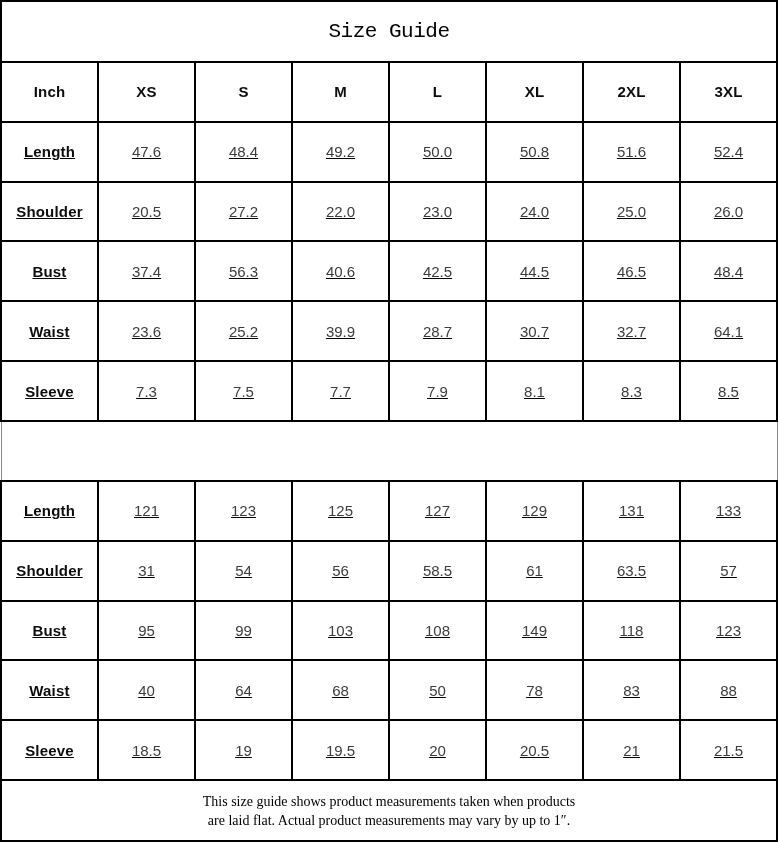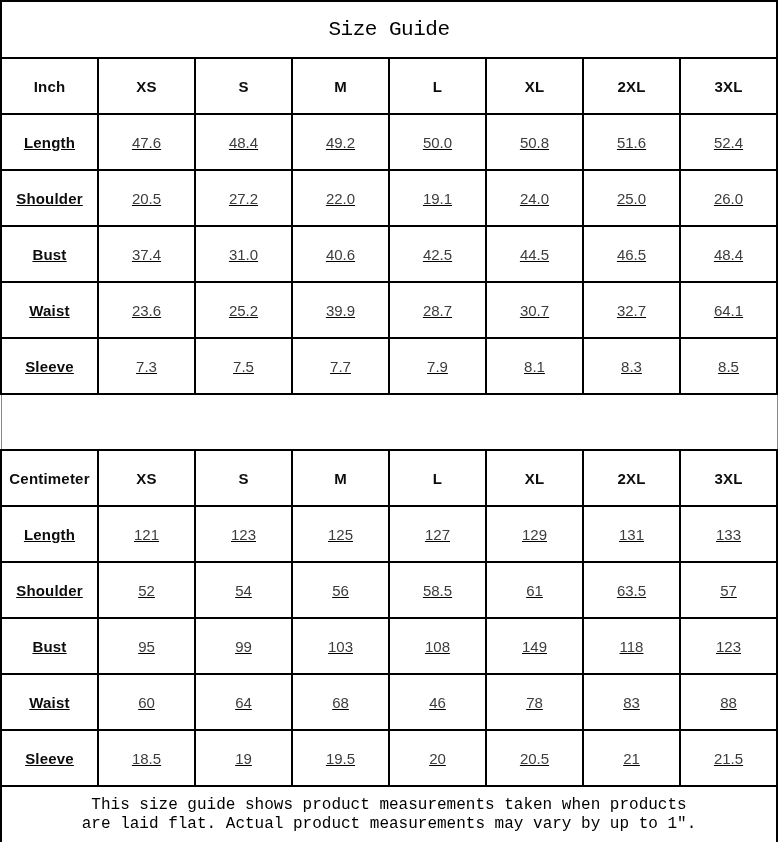--- a/index.html
+++ b/index.html
@@ -54,22 +54,22 @@
   tr.gap-row { height: 56px; }
   tr.gap-row td {
     border-top: 2px solid #000000;
     border-bottom: 2px solid #000000;
     border-left: 1px solid #8a8a8a;
     border-right: 1px solid #8a8a8a;
     background: #ffffff;
   }
   tr.footer-row { height: 57px; }
   tr.footer-row td {
-    font-family: Liberation Mono, monospace;
-    font-size: 16px;
+    font-family: Liberation Serif, serif;
+    font-size: 14px;
     color: #000000;
     line-height: 19px;
     font-weight: 400;
     text-align: center;
   }
 </style>
 </head>
 <body>
 
 <div class="page">
@@ -100,30 +100,30 @@
         <td>50.8</td>
         <td>51.6</td>
         <td>52.4</td>
       </tr>
 
       <tr class="data-row">
         <th>Shoulder</th>
         <td>20.5</td>
         <td>27.2</td>
         <td>22.0</td>
-        <td>19.1</td>
+        <td>23.0</td>
         <td>24.0</td>
         <td>25.0</td>
         <td>26.0</td>
       </tr>
 
       <tr class="data-row">
         <th>Bust</th>
         <td>37.4</td>
-        <td>31.0</td>
+        <td>56.3</td>
         <td>40.6</td>
         <td>42.5</td>
         <td>44.5</td>
         <td>46.5</td>
         <td>48.4</td>
       </tr>
 
       <tr class="data-row">
         <th>Waist</th>
         <td>23.6</td>
@@ -143,45 +143,35 @@
         <td>7.9</td>
         <td>8.1</td>
         <td>8.3</td>
         <td>8.5</td>
       </tr>
 
       <tr class="gap-row">
         <td colspan="8"></td>
       </tr>
 
-      <tr class="header-row">
-        <th>Centimeter</th>
-        <th>XS</th>
-        <th>S</th>
-        <th>M</th>
-        <th>L</th>
-        <th>XL</th>
-        <th>2XL</th>
-        <th>3XL</th>
-      </tr>
 
       <tr class="data-row">
         <th>Length</th>
         <td>121</td>
         <td>123</td>
         <td>125</td>
         <td>127</td>
         <td>129</td>
         <td>131</td>
         <td>133</td>
       </tr>
 
       <tr class="data-row">
         <th>Shoulder</th>
-        <td>52</td>
+        <td>31</td>
         <td>54</td>
         <td>56</td>
         <td>58.5</td>
         <td>61</td>
         <td>63.5</td>
         <td>57</td>
       </tr>
 
       <tr class="data-row">
         <th>Bust</th>
@@ -189,24 +179,24 @@
         <td>99</td>
         <td>103</td>
         <td>108</td>
         <td>149</td>
         <td>118</td>
         <td>123</td>
       </tr>
 
       <tr class="data-row">
         <th>Waist</th>
-        <td>60</td>
+        <td>40</td>
         <td>64</td>
         <td>68</td>
-        <td>46</td>
+        <td>50</td>
         <td>78</td>
         <td>83</td>
         <td>88</td>
       </tr>
 
       <tr class="data-row">
         <th>Sleeve</th>
         <td>18.5</td>
         <td>19</td>
         <td>19.5</td>

